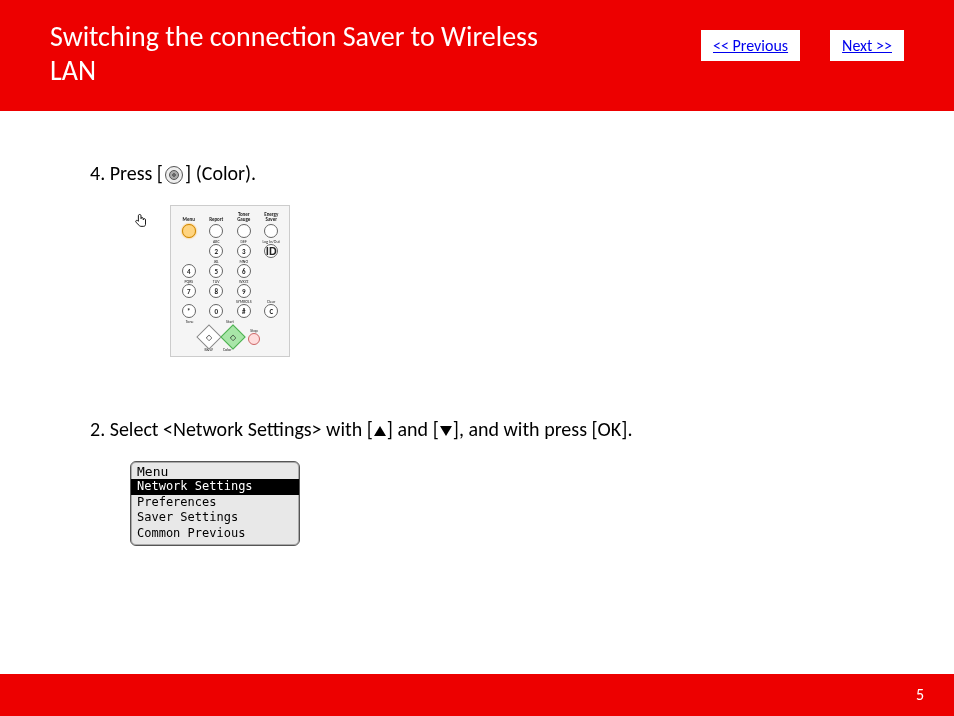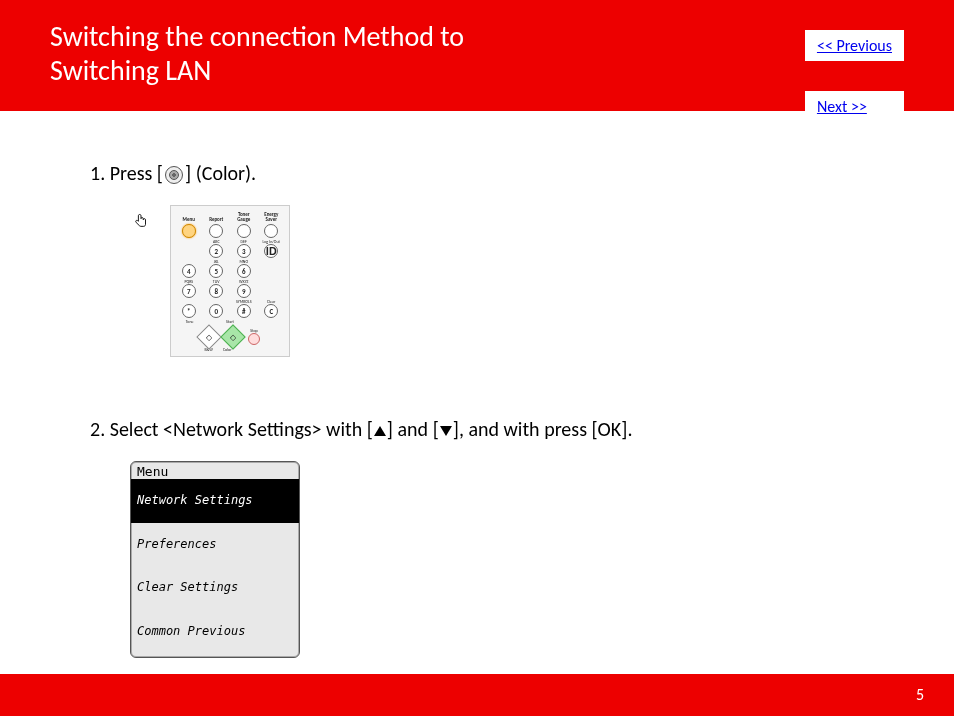--- a/index.html
+++ b/index.html
@@ -1,19 +1,19 @@
 <!DOCTYPE html>
 <html><head>
 <meta charset="utf-8">
 <style>
   * { box-sizing: border-box; margin: 0; padding: 0; }
   body { font-family: Calibri, Arial, sans-serif; background: #fff; width: 954px; height: 716px; overflow: hidden; }
   .header { background: #ed0000; height: 111px; padding: 20px 50px; display: flex; justify-content: space-between; align-items: flex-start; }
   .title { color: #fff; font-size: 28px; font-weight: 400; line-height: 1.2; max-width: 500px; }
-  .nav-buttons { display: flex; gap: 30px; margin-top: 10px; flex-direction: column; }
+  .nav-buttons { display: flex; gap: 30px; margin-top: 10px; }
   .nav-btn { background: #fff; padding: 6px 12px; text-decoration: underline; color: #0000ee; font-size: 16px; cursor: pointer; display: inline-block; }
   .content { padding: 50px 90px 0 90px; }
   .step { font-size: 20px; margin-bottom: 20px; color: #000; }
   .menu-icon-inline { width: 18px; height: 18px; border: 1.5px solid #555; border-radius: 50%; display: inline-flex; align-items: center; justify-content: center; background: #eee; vertical-align: middle; margin: 0 2px; }
   .menu-icon-inline::after { content: ""; width: 8px; height: 8px; border: 1px solid #555; border-radius: 50%; background: radial-gradient(circle, #666 30%, #aaa 30%); }
   .tri-up, .tri-down { display: inline-block; width: 0; height: 0; vertical-align: middle; margin: 0 1px; }
   .tri-up { border-left: 6px solid transparent; border-right: 6px solid transparent; border-bottom: 10px solid #000; }
   .tri-down { border-left: 6px solid transparent; border-right: 6px solid transparent; border-top: 10px solid #000; }
 
   
@@ -31,41 +31,41 @@
   .panel-wrapper { position: relative; display: inline-block; margin-left: 40px; margin-bottom: 30px; }
   .start-row { display: flex; justify-content: center; gap: 6px; align-items: center; margin-top: 4px; }
   .diamond { width: 18px; height: 18px; border: 1px solid #888; background: #fff; transform: rotate(45deg); display: flex; align-items: center; justify-content: center; }
   .diamond.green { background: #a8e6a8; border-color: #4caf50; }
   .diamond-inner { transform: rotate(-45deg); font-size: 8px; }
   .stop-btn { width: 12px; height: 12px; border-radius: 50%; border: 1px solid #c66; background: #fdd; }
 
   
   .lcd { width: 170px; border: 1.5px solid #555; border-radius: 6px; background: #e8e8e8; margin-left: 40px; font-family: "Lucida Console", Monaco, monospace; font-size: 13px; padding: 2px 0 4px 0; box-shadow: inset 0 0 0 1px #aaa; }
   .lcd-title { padding: 0 6px; font-size: 13px; }
-  .lcd-item { padding: 14px 6px; font-size: 12px; line-height: 1.3; font-style: italic; }
+  .lcd-item { padding: 0 6px; font-size: 12px; line-height: 1.3; }
   .lcd-item.selected { background: #000; color: #fff; }
 
   .footer { position: absolute; bottom: 0; left: 0; width: 954px; height: 42px; background: #ed0000; }
   .page-num { position: absolute; right: 30px; bottom: 12px; color: #fff; font-size: 16px; }
 </style>
 </head>
 <body>
 
 <div class="header">
-  <div class="title">Switching the connection Method to Switching LAN</div>
+  <div class="title">Switching the connection Saver to Wireless LAN</div>
   <div class="nav-buttons">
     <a class="nav-btn">&lt;&lt; Previous</a>
     <a class="nav-btn">Next &gt;&gt;</a>
   </div>
 </div>
 
 <div class="content">
 
   <div class="step">
-    <span>1. Press [</span><span class="menu-icon-inline"></span><span>] (Color).</span>
+    <span>4. Press [</span><span class="menu-icon-inline"></span><span>] (Color).</span>
   </div>
 
   <div class="panel-wrapper">
     <div class="hand">
       <svg viewBox="0 0 24 24">
           <path fill="#fff" stroke="#000" stroke-width="1.2" d="M10 2c-.8 0-1.5.7-1.5 1.5V11l-1-.8c-.7-.6-1.8-.5-2.3.3-.5.7-.3 1.7.4 2.2l4.4 4.3c.6.5 1.3.8 2 .8h3.5c1.4 0 2.5-1.1 2.5-2.5V9c0-.8-.7-1.5-1.5-1.5S15 8.2 15 9V7.5c0-.8-.7-1.5-1.5-1.5S12 6.7 12 7.5v-4c0-.8-.7-1.5-1.5-1.5z"></path>
         </svg>
     </div>
     <div class="panel">
       <div class="panel-row labels">
@@ -154,21 +154,21 @@
   </div>
 
   <div class="step">
     <span>2. Select &lt;Network Settings&gt; with [</span><span class="tri-up"></span><span>] and [</span><span class="tri-down"></span><span>], and with press [OK].</span>
   </div>
 
   <div class="lcd">
     <div class="lcd-title">Menu</div>
     <div class="lcd-item selected">Network Settings</div>
     <div class="lcd-item">Preferences</div>
-    <div class="lcd-item">Clear Settings</div>
+    <div class="lcd-item">Saver Settings</div>
     <div class="lcd-item">Common Previous</div>
   </div>
 
 </div>
 
 <div class="footer">
   <div class="page-num">5</div>
 </div>
 
 </body></html>

